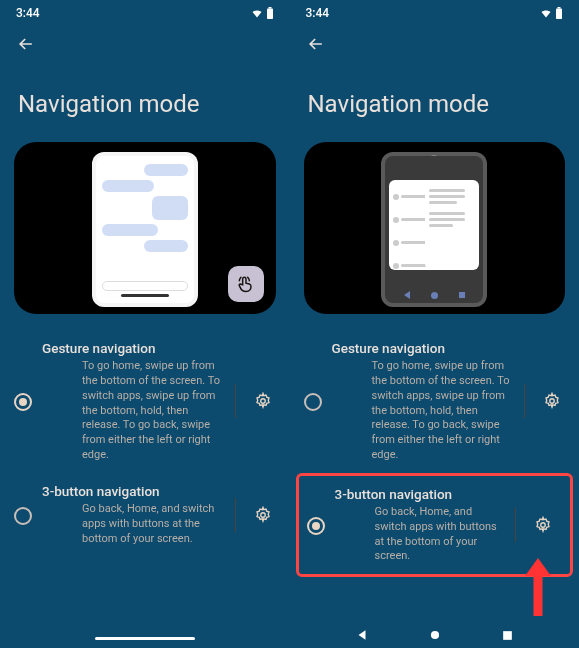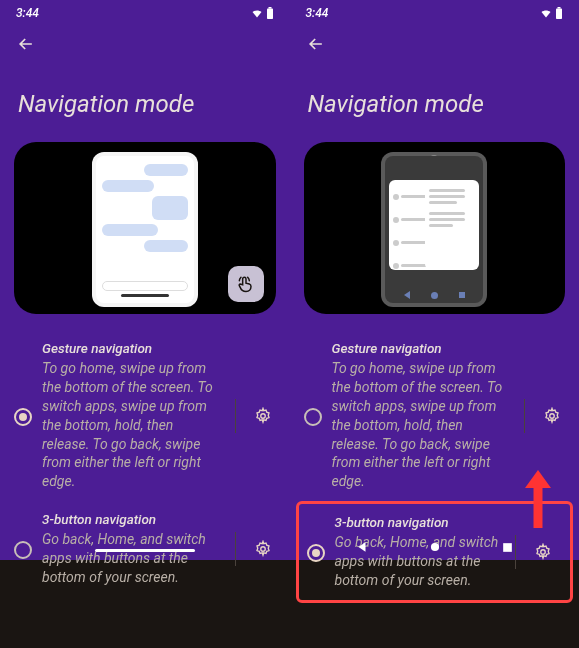--- a/index.html
+++ b/index.html
@@ -6,25 +6,24 @@
   body {
     background: #1a1512;
     font-family: -apple-system, BlinkMacSystemFont, 'Segoe UI', Roboto, sans-serif;
     width: 579px;
     height: 648px;
     display: flex;
     overflow: hidden;
   }
   .screen {
     width: 289.5px;
-    height: 560px;
-    background: #4c1d95;
+    height: 648px;
+    background: #0c4a6e;
     position: relative;
     color: #e8e0da;
-    font-style: italic;
   }
   .status-bar {
     display: flex;
     justify-content: space-between;
     align-items: center;
     padding: 6px 16px 2px;
     font-size: 12px;
     font-weight: 500;
     color: #fff;
   }
@@ -132,23 +131,24 @@
     width:8px; height:8px; background:#e8d5c4; border-radius:50%;
   }
   .option-text { flex: 1; padding-right:4px; }
   .option-title {
     font-size: 13.5px;
     font-weight: 500;
     color: #e8e0da;
     margin-bottom: 3px;
   }
   .option-desc {
-    font-size: 14px;
+    font-size: 11px;
     line-height: 1.35;
     color: #b8afa6;
+    margin-left: 40px;
   }
   .settings-divider {
     width: 1px;
     height: 34px;
     background: #4a423c;
     flex-shrink: 0;
   }
   .gear-btn {
     width: 34px;
     display: flex;

